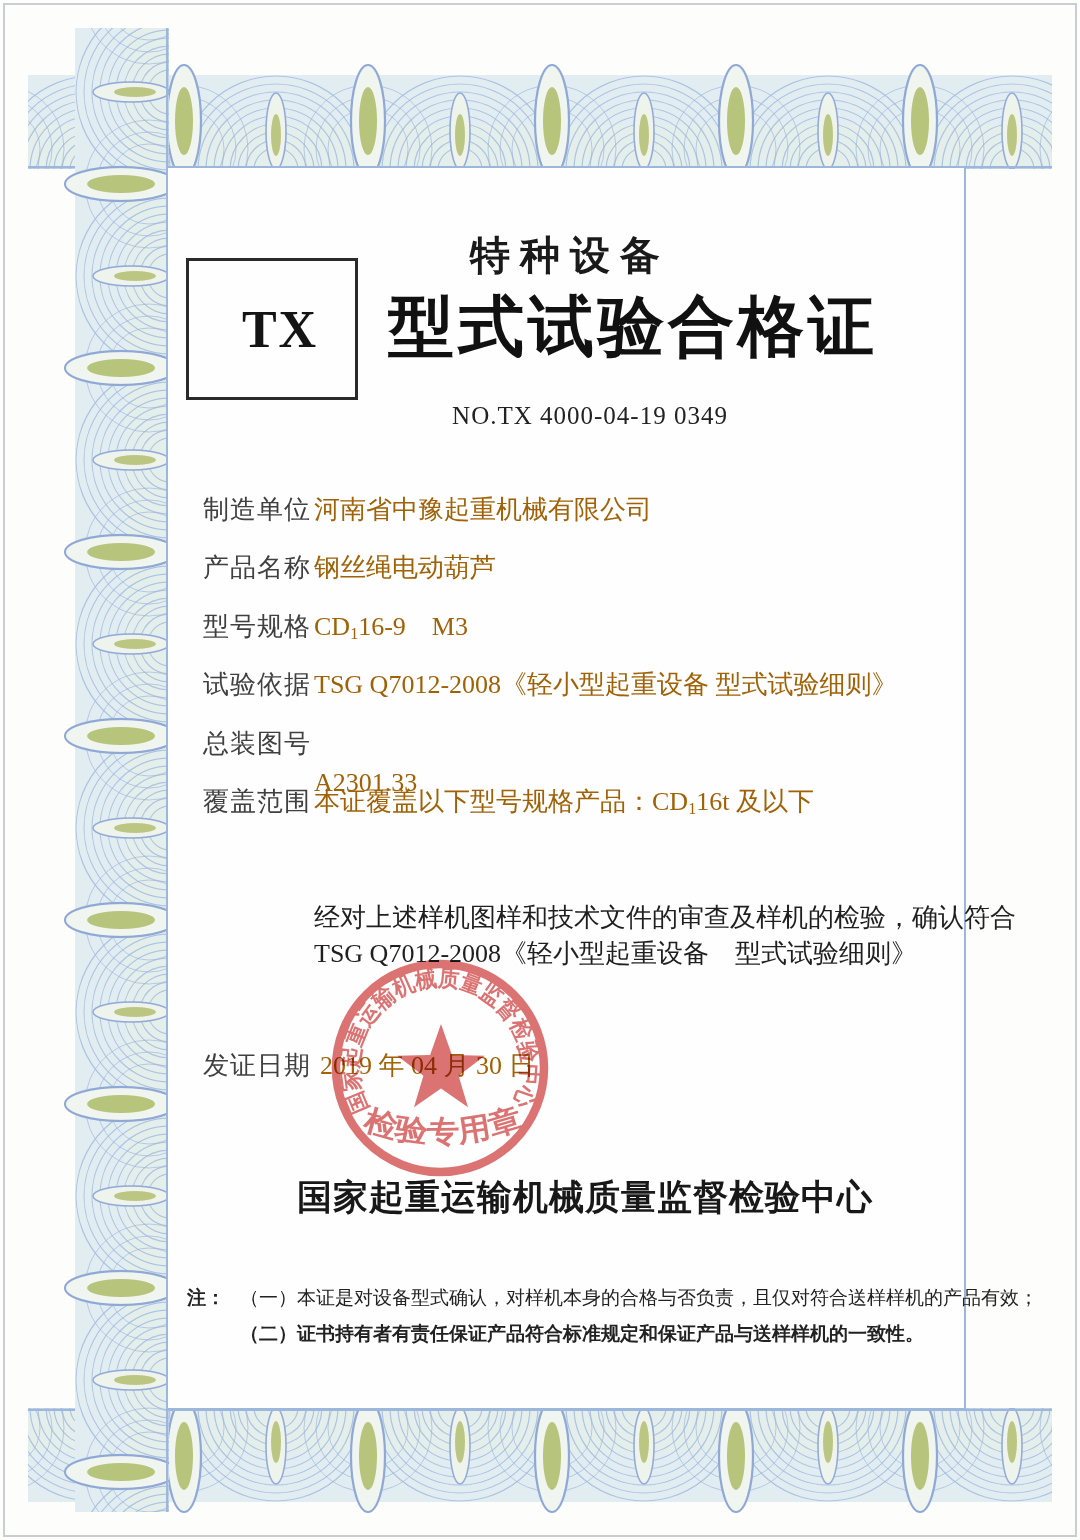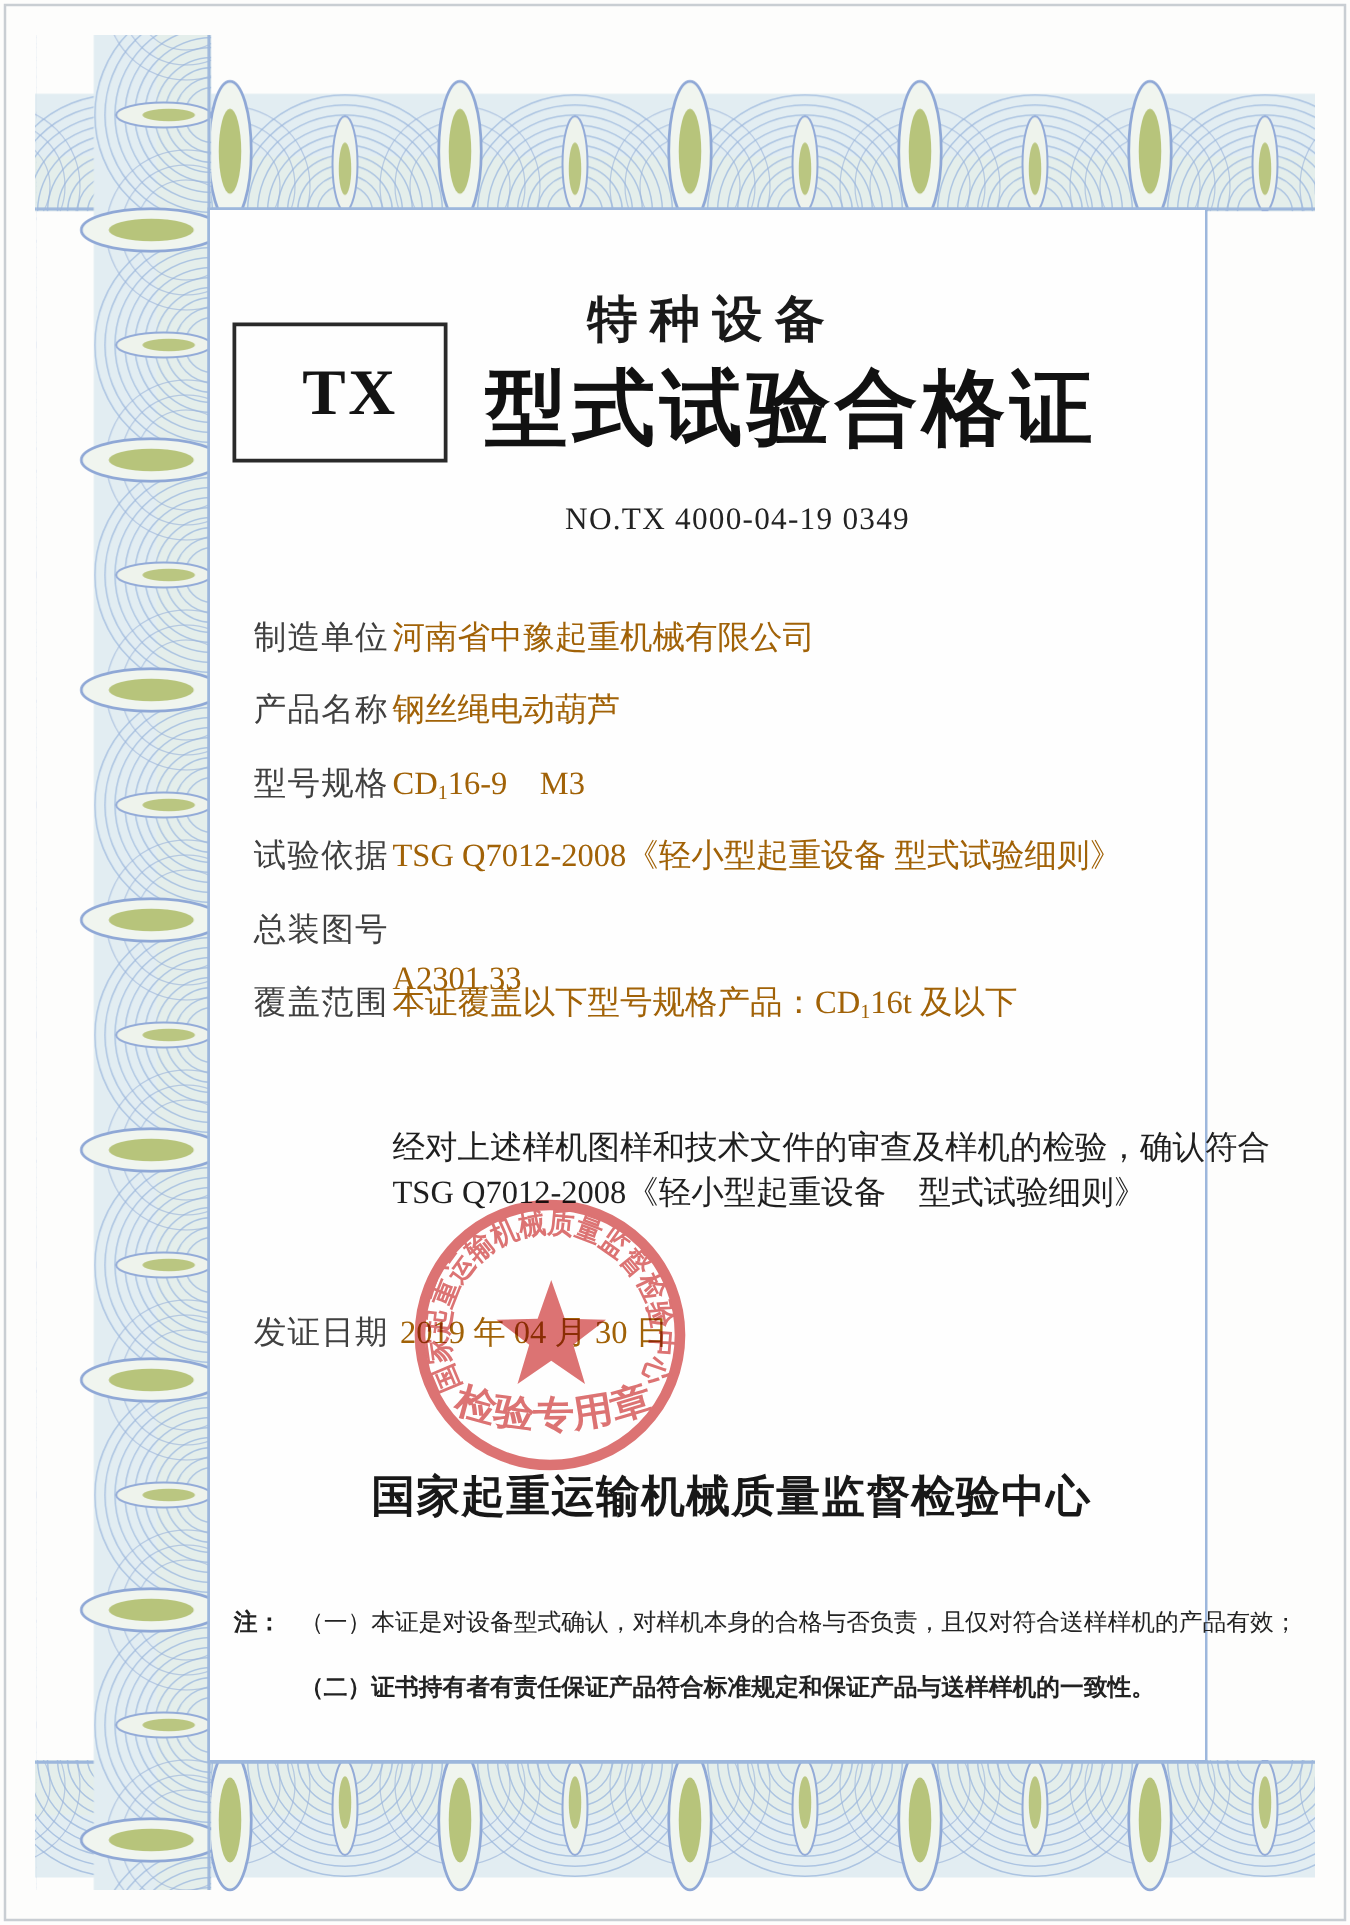--- a/index.html
+++ b/index.html
@@ -9,21 +9,21 @@
     font-family:"Liberation Serif","DejaVu Serif",serif;
     color:#1e1e1e;
   }
   .abs{position:absolute;}
   svg{display:block;}
   .border-layer{position:absolute;left:0;top:0;z-index:1;}
   .content-layer{position:absolute;left:0;top:0;width:1080px;height:1540px;z-index:2;}
   .stamp-layer{position:absolute;left:0;top:0;z-index:3;mix-blend-mode:multiply;pointer-events:none;}
 
   .tx-box{
-    left:186px;top:258px;width:172px;height:112px;
+    left:186px;top:258px;width:172px;height:142px;
     border:3px solid #2a2a2a;box-sizing:border-box;
     display:flex;align-items:center;justify-content:center;padding-left:16px;
   }
   .tx-text{font-size:52px;font-weight:bold;letter-spacing:2px;color:#141414;}
 
   .title-small{
     left:470px;top:228px;width:300px;
     display:flex;justify-content:space-between;
     font-size:40px;font-weight:bold;color:#1a1a1a;
   }
@@ -44,21 +44,21 @@
   .statement{left:314px;top:900px;width:600px;font-size:26px;line-height:36px;color:#1f1f1f;}
   .statement div{white-space:pre;}
 
   .issuer-name{
     left:255px;top:1174px;width:660px;text-align:center;
     font-size:35px;font-weight:bold;letter-spacing:1px;color:#181818;white-space:nowrap;
   }
 
   .note-label{left:187px;top:1285px;font-size:19px;font-weight:600;color:#222;}
   .note-line1{left:240px;top:1285px;font-size:19px;font-weight:400;color:#222;white-space:nowrap;}
-  .note-line2{left:240px;top:1321px;font-size:19px;font-weight:600;color:#222;white-space:nowrap;margin-top:16px;}
+  .note-line2{left:240px;top:1321px;font-size:19px;font-weight:600;color:#222;white-space:nowrap;}
 </style>
 </head>
 <body>
 
 <div class="page">
 
   <svg class="border-layer" width="1080" height="1540" viewBox="0 0 1080 1540">
     <defs>
       <pattern id="band" width="184" height="140" patternUnits="userSpaceOnUse" patternTransform="translate(0,29)">
         <rect x="0" y="46" width="184" height="94" fill="#e2edf2"></rect>

